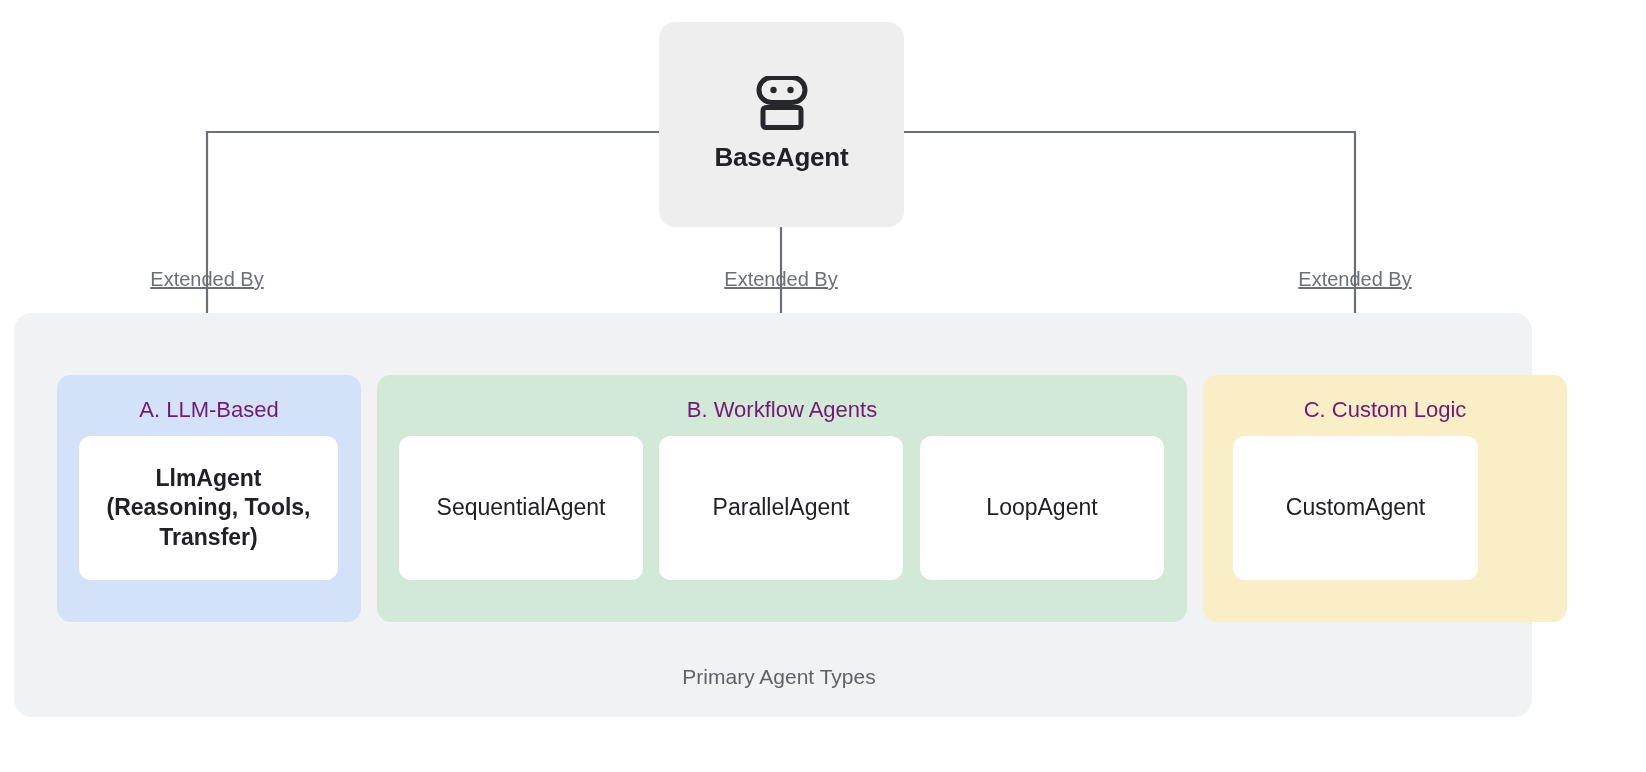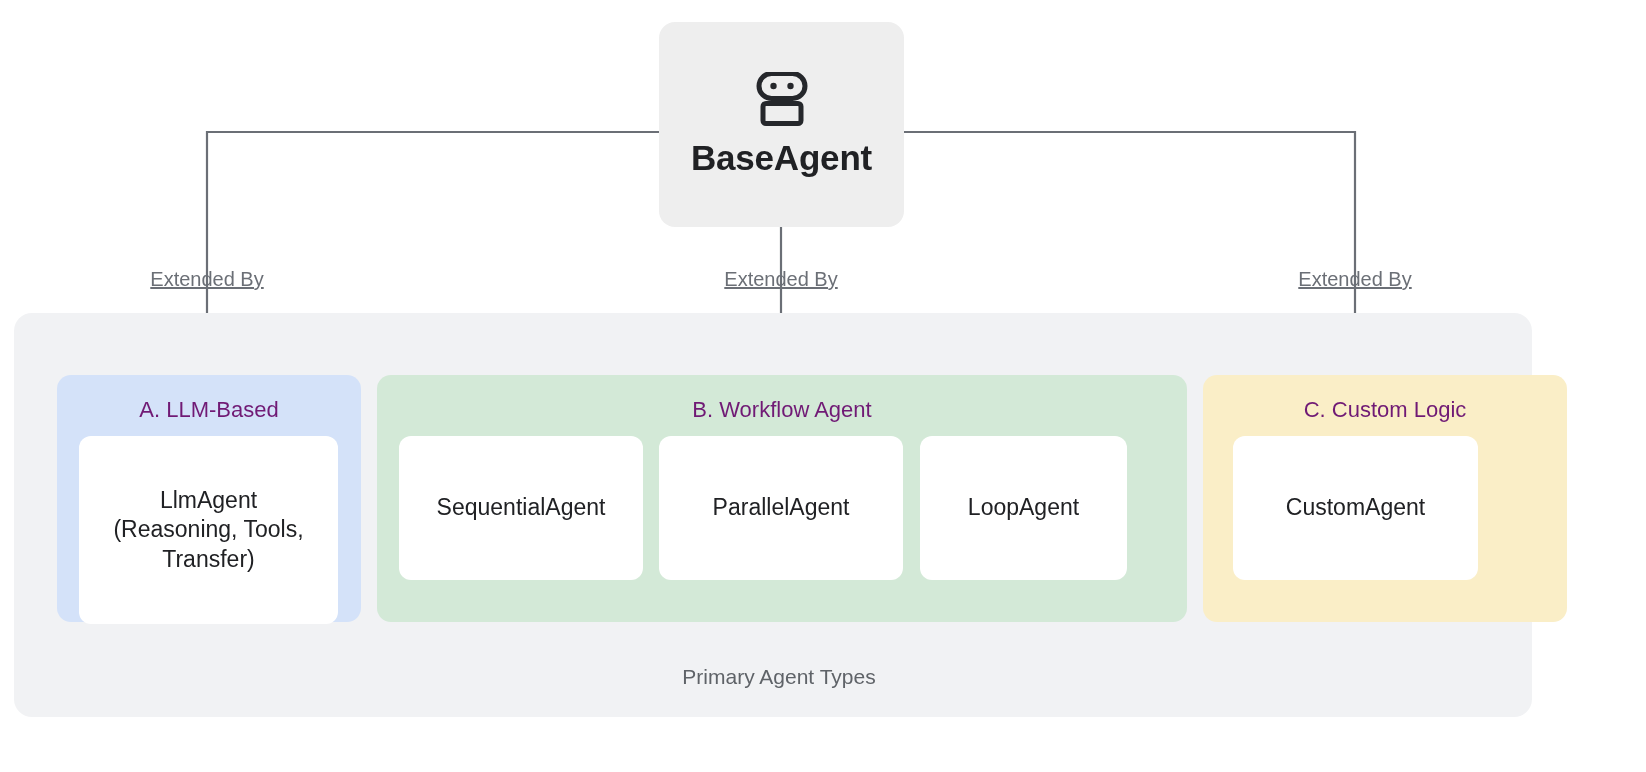--- a/index.html
+++ b/index.html
@@ -44,21 +44,21 @@
     justify-content: center;
     box-sizing: border-box;
   }
   .root-icon {
     width: 58px;
     height: 54px;
     display: block;
     margin-bottom: 12px;
   }
   .root-label {
-    font-size: 35px;
+    font-size: 26px;
     font-weight: bold;
     color: #202124;
     letter-spacing: -0.2px;
   }
 
   
   .edge-label {
     position: absolute;
     font-size: 20px;
     color: #6b6f76;
@@ -139,25 +139,26 @@
     box-sizing: border-box;
     padding: 6px 10px;
     font-size: 23px;
     color: #202124;
     line-height: 1.27;
   }
   .card-a {
     left: 22px;
     top: 61px;
     width: 259px;
-    height: 188px;
+    height: 144px;
+    font-weight: bold;
   }
   .card-b1 { left: 22px;  top: 61px; width: 244px; height: 144px; }
   .card-b2 { left: 282px; top: 61px; width: 244px; height: 144px; }
-  .card-b3 { left: 543px; top: 61px; width: 207px; height: 144px; }
+  .card-b3 { left: 543px; top: 61px; width: 244px; height: 144px; }
   .card-c {
     left: 30px;
     top: 61px;
     width: 245px;
     height: 144px;
   }
 </style>
 </head>
 <body>
 
@@ -196,21 +197,21 @@
   </div>
 
   <div class="panel panel-a">
     <div class="panel-title">A. LLM-Based</div>
     <div class="card card-a">
       <span>LlmAgent<br>(Reasoning, Tools,<br>Transfer)</span>
     </div>
   </div>
 
   <div class="panel panel-b">
-    <div class="panel-title">B. Workflow Agent</div>
+    <div class="panel-title">B. Workflow Agents</div>
     <div class="card card-b1">
       <span>SequentialAgent</span>
     </div>
     <div class="card card-b2">
       <span>ParallelAgent</span>
     </div>
     <div class="card card-b3">
       <span>LoopAgent</span>
     </div>
   </div>

